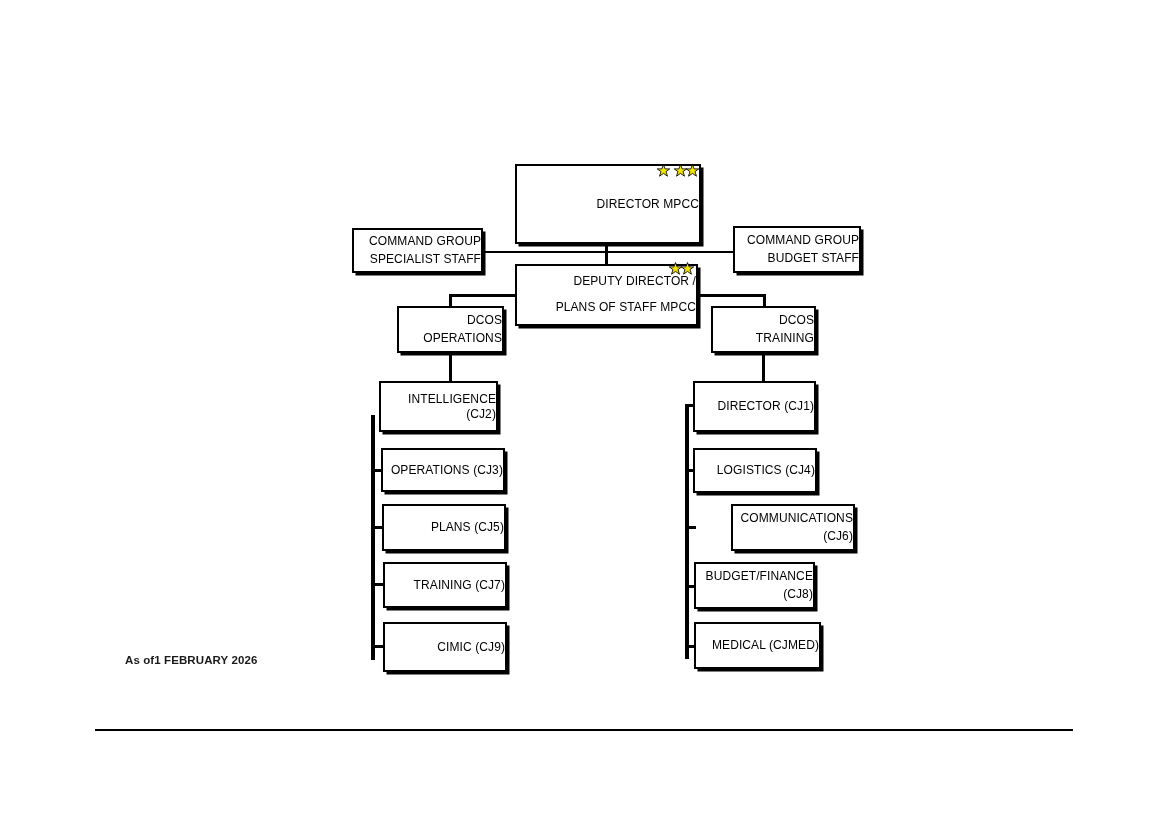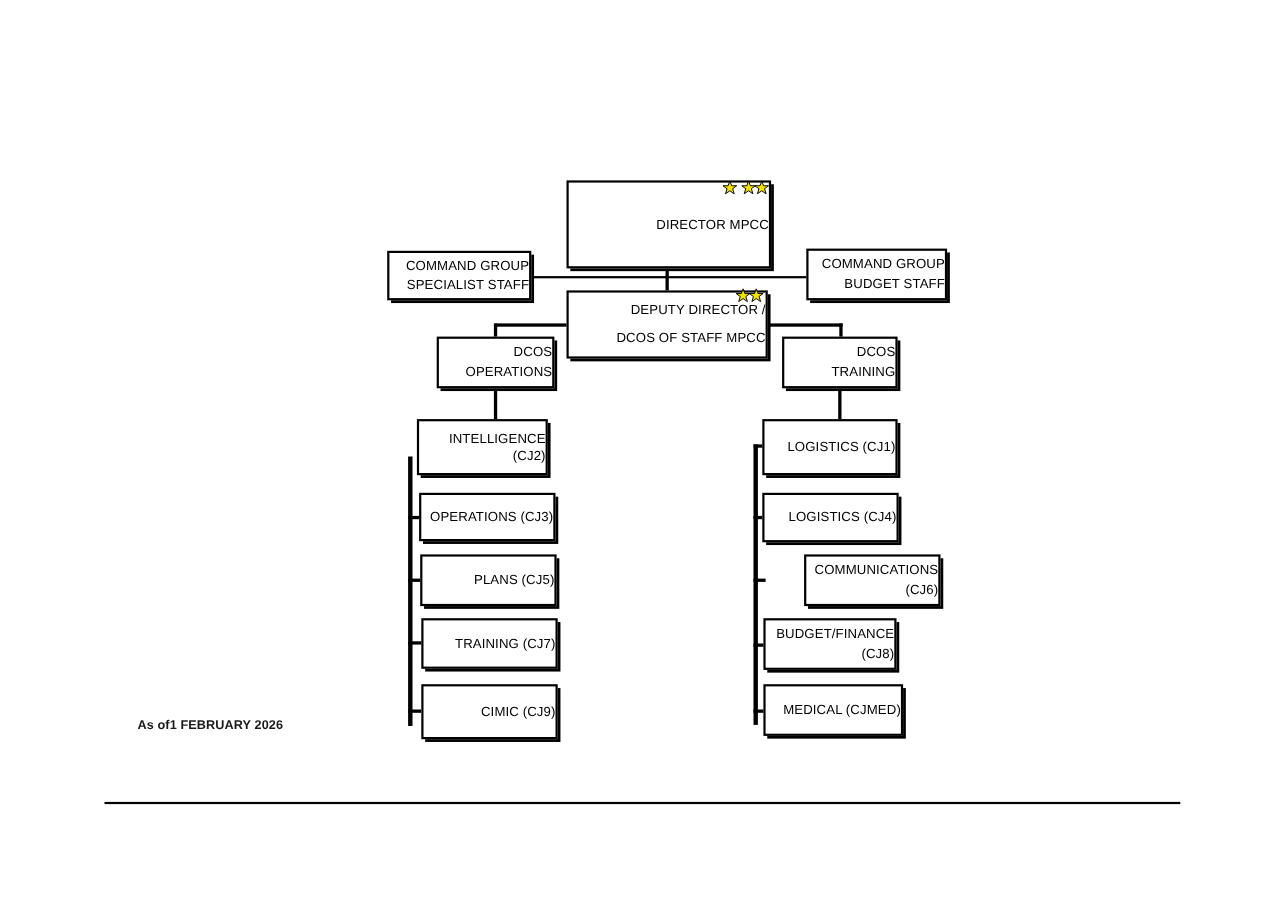--- a/index.html
+++ b/index.html
@@ -159,21 +159,21 @@
     <div class="box two-line" style="left:733px; top:226px; width:128px; height:47px;">
       <span class="label">
         <span>COMMAND GROUP</span><br>
         <span>BUDGET STAFF</span>
       </span>
     </div>
 
     <div class="box wide-gap" style="left:515px; top:264px; width:183px; height:62px;">
       <span class="label">
         <span>DEPUTY DIRECTOR /</span><br>
-        <span>DCOS OF STAFF MPCC</span>
+        <span>PLANS OF STAFF MPCC</span>
       </span>
     </div>
     <div class="stars" style="left:669px; top:262px;">
       <span class="star">
         <svg viewBox="0 0 24 24" width="13" height="13">
             <polygon points="12,1 15,9 23.5,9 16.7,14 19.3,22.5 12,17.4 4.7,22.5 7.3,14 0.5,9 9,9" fill="#f2e200" stroke="#000000" stroke-width="1.6"></polygon>
           </svg>
       </span>
       <span class="star" style="margin-left:-1px;">
         <svg viewBox="0 0 24 24" width="13" height="13">
@@ -210,21 +210,21 @@
 
     <div class="box" style="left:383px; top:562px; width:124px; height:46px;">
       <span class="label">TRAINING (CJ7)</span>
     </div>
 
     <div class="box" style="left:383px; top:622px; width:124px; height:50px;">
       <span class="label">CIMIC (CJ9)</span>
     </div>
 
     <div class="box" style="left:693px; top:381px; width:123px; height:51px;">
-      <span class="label">LOGISTICS (CJ1)</span>
+      <span class="label">DIRECTOR (CJ1)</span>
     </div>
 
     <div class="box" style="left:693px; top:448px; width:124px; height:45px;">
       <span class="label">LOGISTICS (CJ4)</span>
     </div>
 
     <div class="box two-line" style="left:692px; top:504px; width:124px; height:47px;margin-left:39px;">
       <span class="label">
         <span>COMMUNICATIONS</span><br>
         <span>(CJ6)</span>

